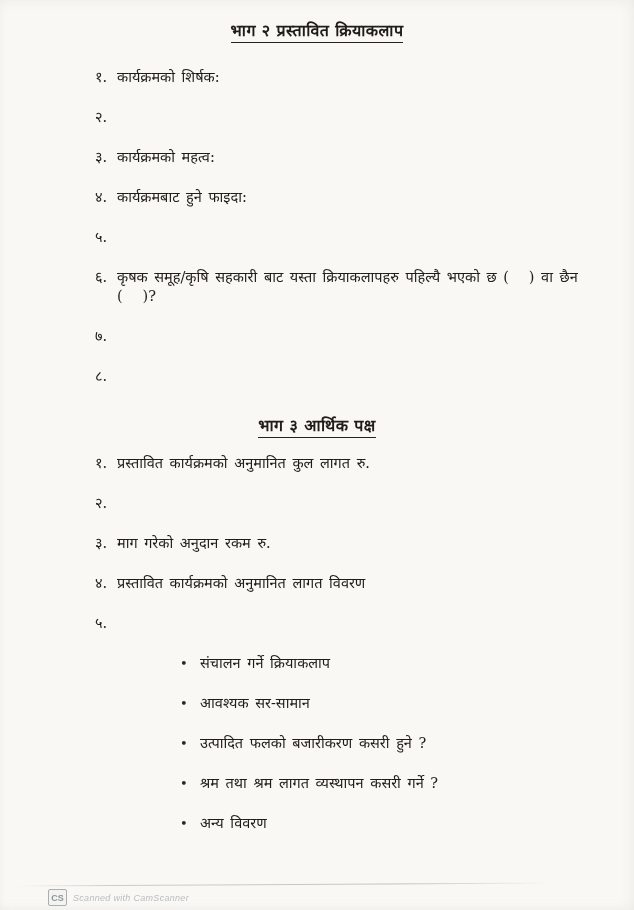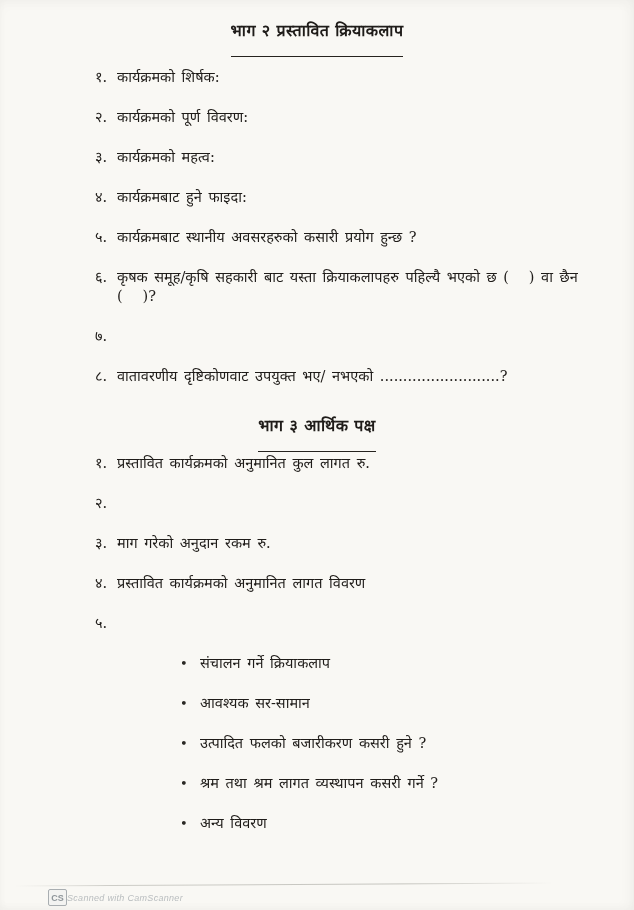--- a/index.html
+++ b/index.html
@@ -29,21 +29,21 @@
   }
   .section-title {
     text-align: center;
     font-size: 16px;
     font-weight: bold;
     margin: 0;
     line-height: 20px;
   }
   .section-title .underline {
     border-bottom: 1.6px solid #26231f;
-    padding-bottom: 16px;
+    padding-bottom: 2px;
     letter-spacing: 0.4px;
     margin-top: 48px;
   }
   .sec2-title { margin-bottom: 27px; }
   .sec3-title { margin-top: 30px; margin-bottom: 18px; }
   .qlist {
     margin: 0;
     padding: 0;
     list-style: none;
   }
@@ -89,20 +89,21 @@
       rgba(140,140,132,0.48) 72%,
       rgba(140,140,132,0) 100%);
     transform: rotate(-0.3deg);
   }
   .watermark {
     position: absolute;
     left: 5px;
     bottom: 4px;
     display: flex;
     align-items: center;
+    gap: 6px;
     padding-left: 43px;
   }
   .cs-box {
     width: 17px;
     height: 15px;
     border: 1.5px solid #a9aeb1;
     border-radius: 2px;
     background: #f3f3f1;
     color: #8f969a;
     font-family: "Liberation Sans", sans-serif;
@@ -130,44 +131,41 @@
       <span class="underline">भाग २ प्रस्तावित क्रियाकलाप</span>
     </h2>
 
     <ul class="qlist">
       <li class="q">
         <span class="num">१.</span>
         <span class="txt">कार्यक्रमको शिर्षक:</span>
       </li>
       <li class="q">
         <span class="num">२.</span>
-        <span class="txt">कार्यक्रमको पूर्ण विवरण:</span>
       </li>
       <li class="q">
         <span class="num">३.</span>
         <span class="txt">कार्यक्रमको महत्व:</span>
       </li>
       <li class="q">
         <span class="num">४.</span>
         <span class="txt">कार्यक्रमबाट हुने फाइदा:</span>
       </li>
       <li class="q">
         <span class="num">५.</span>
-        <span class="txt">कार्यक्रमबाट स्थानीय अवसरहरुको कसारी प्रयोग हुन्छ ?</span>
       </li>
       <li class="q">
         <span class="num">६.</span>
         <span class="txt">कृषक समूह/कृषि सहकारी बाट यस्ता क्रियाकलापहरु पहिल्यै भएको छ (&nbsp;&nbsp;&nbsp;) वा छैन (&nbsp;&nbsp;&nbsp;)?</span>
       </li>
       <li class="q">
         <span class="num">७.</span>
       </li>
       <li class="q">
         <span class="num">८.</span>
-        <span class="txt">वातावरणीय दृष्टिकोणवाट उपयुक्त भए/ नभएको ..........................?</span>
       </li>
     </ul>
 
     <h2 class="section-title sec3-title">
       <span class="underline">भाग ३ आर्थिक पक्ष</span>
     </h2>
 
     <ul class="qlist">
       <li class="q">
         <span class="num">१.</span>

